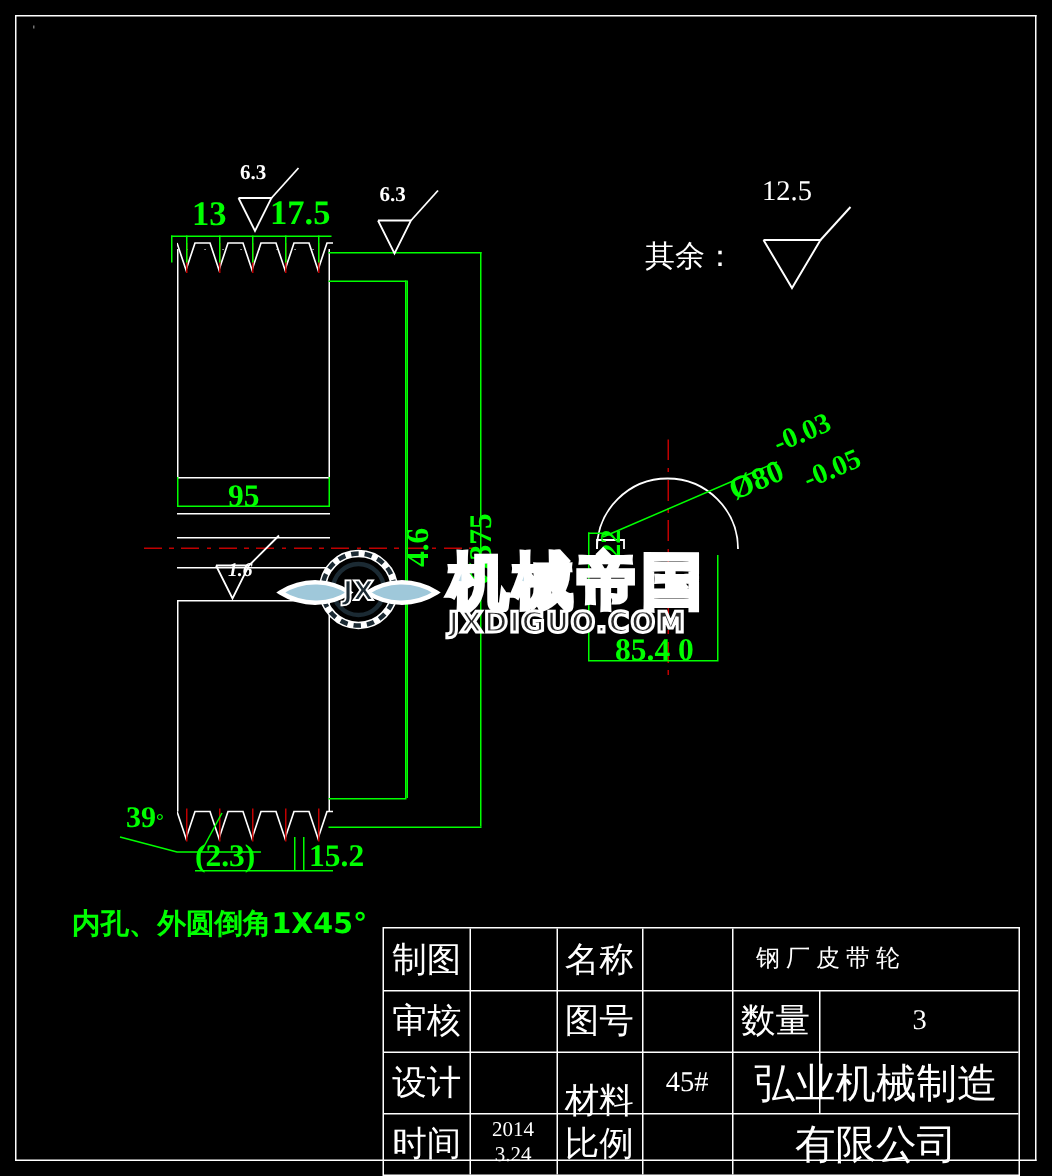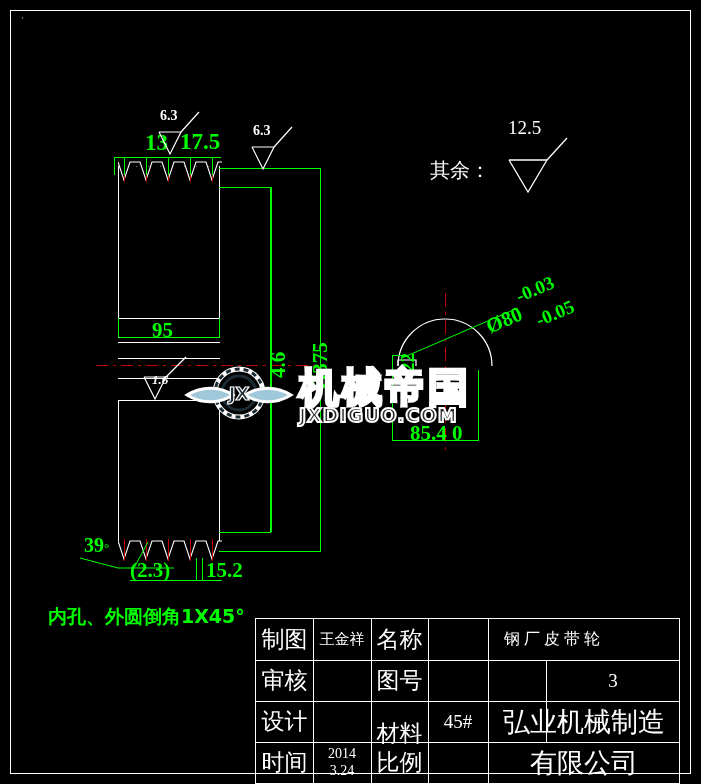--- a/index.html
+++ b/index.html
@@ -147,21 +147,21 @@
   <div class="rln" style="left:212px;top:539px;width:1px;height:22px;"></div>
 
   <div class="gln" style="left:114px;top:157px;width:107px;height:1px;"></div>
   <div class="gln" style="left:124px;top:157px;width:1px;height:18px;"></div>
   <div class="gln" style="left:146px;top:157px;width:1px;height:18px;"></div>
   <div class="gln" style="left:168px;top:157px;width:1px;height:18px;"></div>
   <div class="gln" style="left:190px;top:157px;width:1px;height:18px;"></div>
   <div class="gln" style="left:212px;top:157px;width:1px;height:18px;"></div>
   <div class="gln" style="left:114px;top:157px;width:1px;height:18px;"></div>
 
-  <div class="gtxt" style="left:145px;top:131px;font-size:23px;font-weight:bold;">13</div>
+  <div class="gtxt" style="left:128px;top:131px;font-size:23px;font-weight:bold;">13</div>
   <div class="gtxt" style="left:180px;top:130px;font-size:23px;font-weight:bold;">17.5</div>
 
   <div class="gln" style="left:219px;top:168px;width:102px;height:1px;"></div>
   <div class="gln" style="left:320px;top:168px;width:1px;height:383px;"></div>
   <div class="gln" style="left:219px;top:551px;width:102px;height:1px;"></div>
 
   <div class="gln" style="left:219px;top:187px;width:52px;height:1px;"></div>
   <div class="gln" style="left:270px;top:187px;width:1px;height:345px;"></div>
   <div class="gln" style="left:219px;top:532px;width:52px;height:1px;"></div>
 
@@ -272,28 +272,28 @@
     <div class="hb" style="top:82px;"></div>
     <div class="hb" style="top:123px;"></div>
 
     <div class="vb" style="left:57px;height:164px;"></div>
     <div class="vb" style="left:115px;height:164px;"></div>
     <div class="vb" style="left:172px;height:164px;"></div>
     <div class="vb" style="left:232px;height:164px;"></div>
     <div class="vb" style="left:290px;top:41px;height:82px;"></div>
 
     <div class="cell cjk" style="left:0;top:0;width:57px;height:41px;font-size:23px;">制图</div>
-    <div class="cell cjk" style="left:57px;top:0;width:58px;height:41px;font-size:15px;">王金祥</div>
     <div class="cell cjk" style="left:115px;top:0;width:57px;height:41px;font-size:23px;">名称</div>
     <div class="cell cjk" style="left:172px;top:0;width:252px;height:41px;font-size:16px;letter-spacing:4px;">钢厂皮带轮</div>
 
     <div class="cell cjk" style="left:0;top:41px;width:57px;height:41px;font-size:23px;">审核</div>
     <div class="cell cjk" style="left:57px;top:41px;width:58px;height:41px;font-size:15px;"></div>
     <div class="cell cjk" style="left:115px;top:41px;width:57px;height:41px;font-size:23px;">图号</div>
     <div class="cell cjk" style="left:172px;top:41px;width:60px;height:41px;font-size:17px;"></div>
+    <div class="cell cjk" style="left:232px;top:41px;width:58px;height:41px;font-size:23px;">数量</div>
     <div class="cell" style="left:290px;top:41px;width:134px;height:41px;font-size:19px;">3</div>
 
     <div class="cell cjk" style="left:0;top:82px;width:57px;height:41px;font-size:23px;">设计</div>
     <div class="cell cjk" style="left:57px;top:82px;width:58px;height:41px;font-size:15px;"></div>
     <div class="cell cjk" style="left:115px;top:82px;width:57px;height:41px;font-size:23px;margin-top:12px;">材料</div>
     <div class="cell" style="left:172px;top:82px;width:60px;height:41px;font-size:19px;">45#</div>
 
     <div class="cell cjk" style="left:0;top:123px;width:57px;height:41px;font-size:23px;">时间</div>
     <div class="cell" style="left:57px;top:123px;width:58px;height:41px;font-size:14px;flex-direction:column;line-height:1.2;">
       <span>2014</span>

